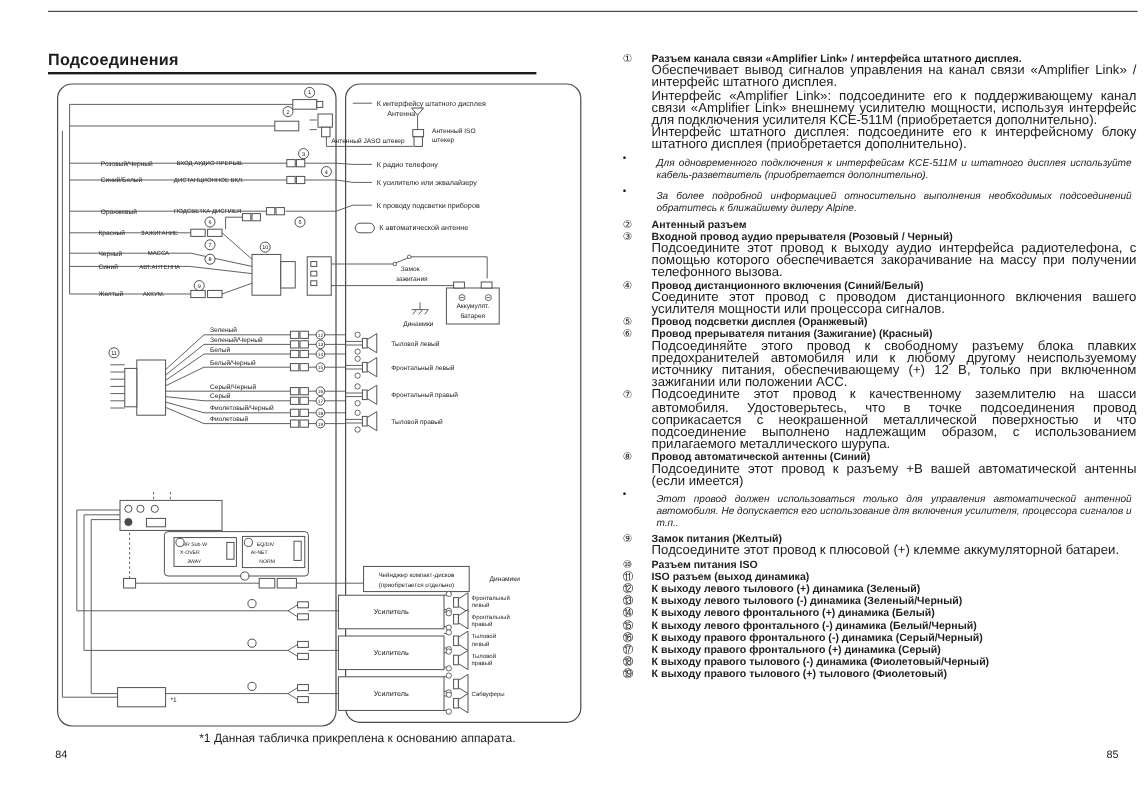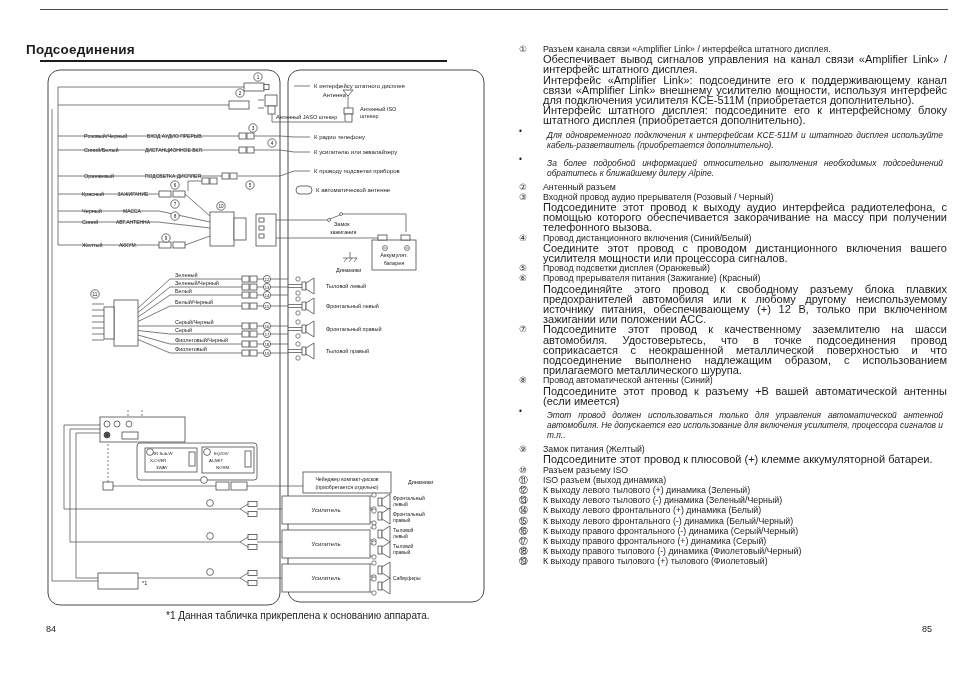--- a/index.html
+++ b/index.html
@@ -1,32 +1,32 @@
 <!DOCTYPE html>
 <html><head>
 <meta charset="utf-8">
 <style>
   html,body{margin:0;padding:0}
   body{width:954px;height:674px;background:#ffffff;position:relative;overflow:hidden;
        font-family:"Liberation Sans",sans-serif;color:#1c1c1c}
   .abs{position:absolute}
   #top-rule{left:40px;top:9px;width:908px;height:1px;background:#4a4a4a}
-  #page-title{left:26px;top:42px;font-size:13.5px;font-weight:bold;letter-spacing:.2px}
+  #page-title{left:40px;top:42px;font-size:13.5px;font-weight:bold;letter-spacing:.2px}
   #title-rule{left:40px;top:60px;width:407px;height:2px;background:#1c1c1c}
   #diagram-wrap{left:44px;top:64px;width:444px;height:550px}
   svg{font-family:"Liberation Sans",sans-serif}
   #footnote{left:166px;top:610px;font-size:10px;white-space:nowrap}
   .pagenum{font-size:9px}
   #pn-left{left:46px;top:624px}
   #pn-right{left:922px;top:624px}
   #rp{left:519px;top:44px;width:428px}
   .item{display:flex;align-items:flex-start}
   .num{flex:0 0 24px;width:24px;font-size:8.8px;line-height:10.2px}
   .txt{flex:1;min-width:0}
-  .ititle{font-weight:normal;font-size:8.8px;line-height:10.2px}
+  .ititle{font-weight:bold;font-size:8.8px;line-height:10.2px}
   .body{margin:0;font-size:11px;line-height:10.2px;text-align:justify}
   .note{display:flex;margin-left:-24px;font-style:italic}
   .note .b{flex:0 0 24px;width:24px;font-size:8.4px;line-height:10px;font-style:normal}
   .note p{margin:4px;font-size:8.4px;line-height:10px;text-align:justify;flex:1}
 </style>
 </head>
 <body>
 
 <div class="abs" id="top-rule"></div>
 <div class="abs" id="page-title">Подсоединения</div>
@@ -510,21 +510,21 @@
     <div class="item">
       <span class="num">⑨</span>
       <div class="txt">
         <div class="ititle">Замок питания (Желтый)</div>
         <p class="body">Подсоедините этот провод к плюсовой (+) клемме аккумуляторной батареи.</p>
       </div>
     </div>
     <div class="item">
       <span class="num">⑩</span>
       <div class="txt">
-        <div class="ititle">Разъем разъему ISO</div>
+        <div class="ititle">Разъем питания ISO</div>
       </div>
     </div>
     <div class="item">
       <span class="num">⑪</span>
       <div class="txt">
         <div class="ititle">ISO разъем (выход динамика)</div>
       </div>
     </div>
     <div class="item">
       <span class="num">⑫</span>

